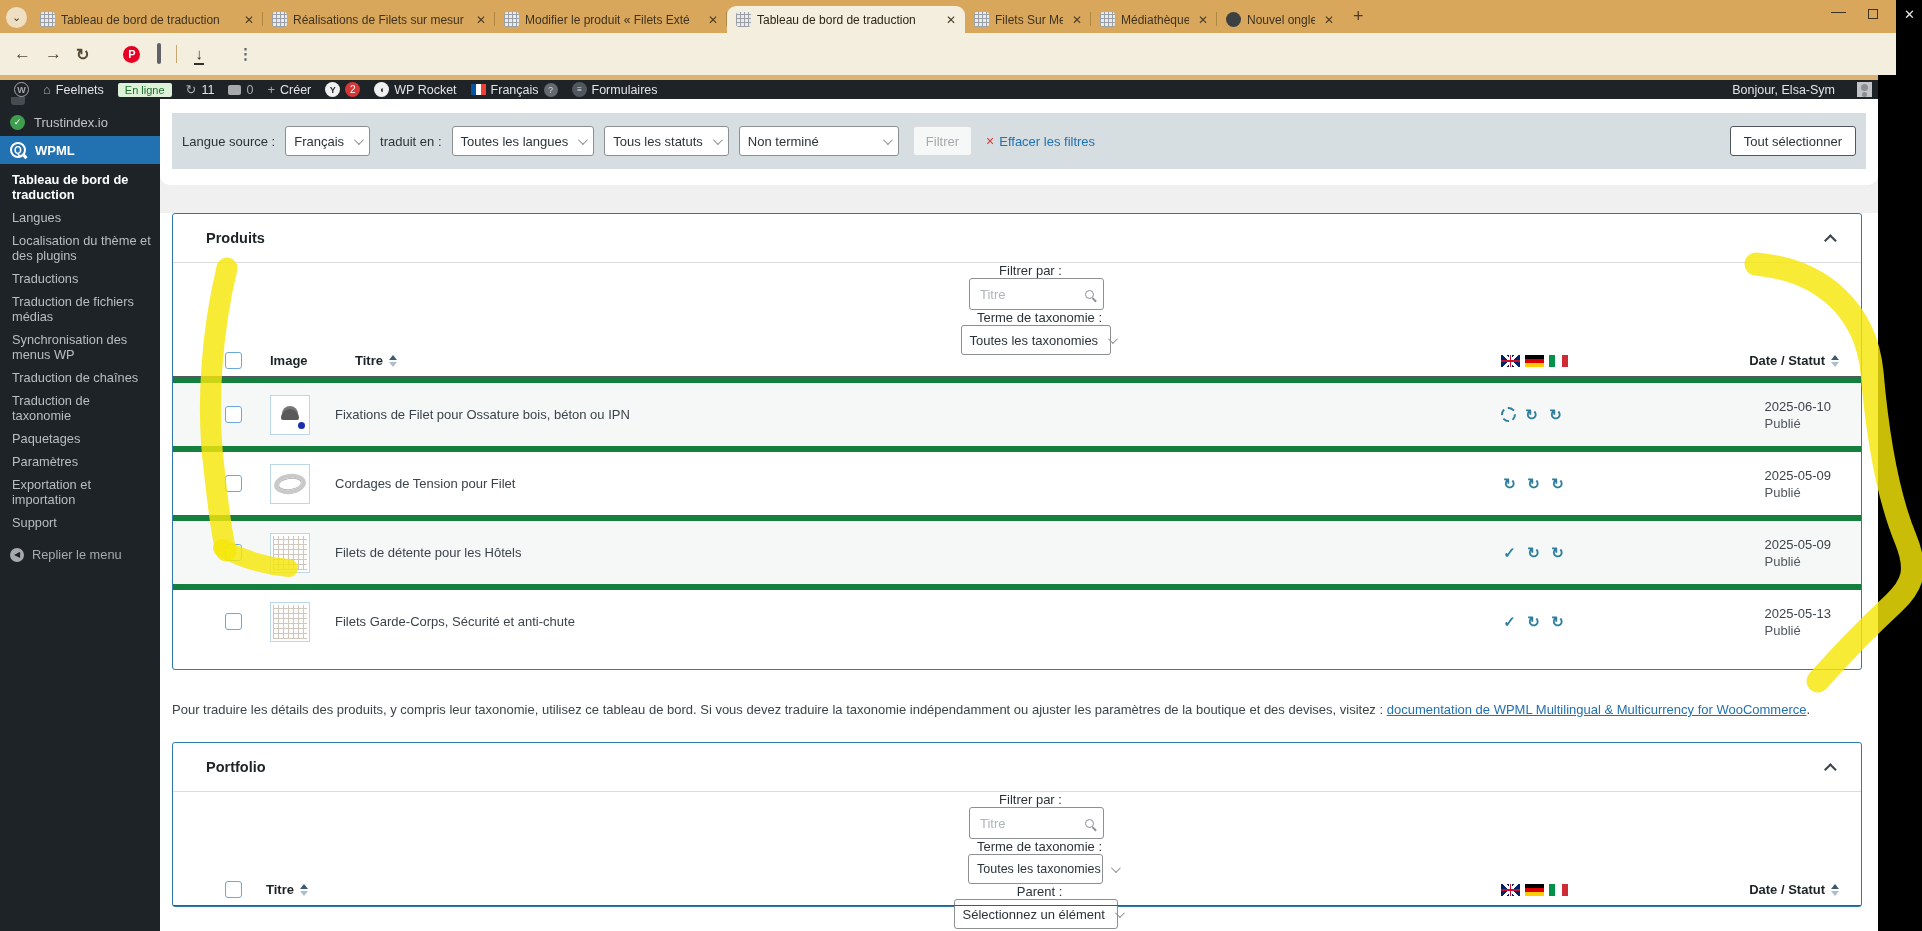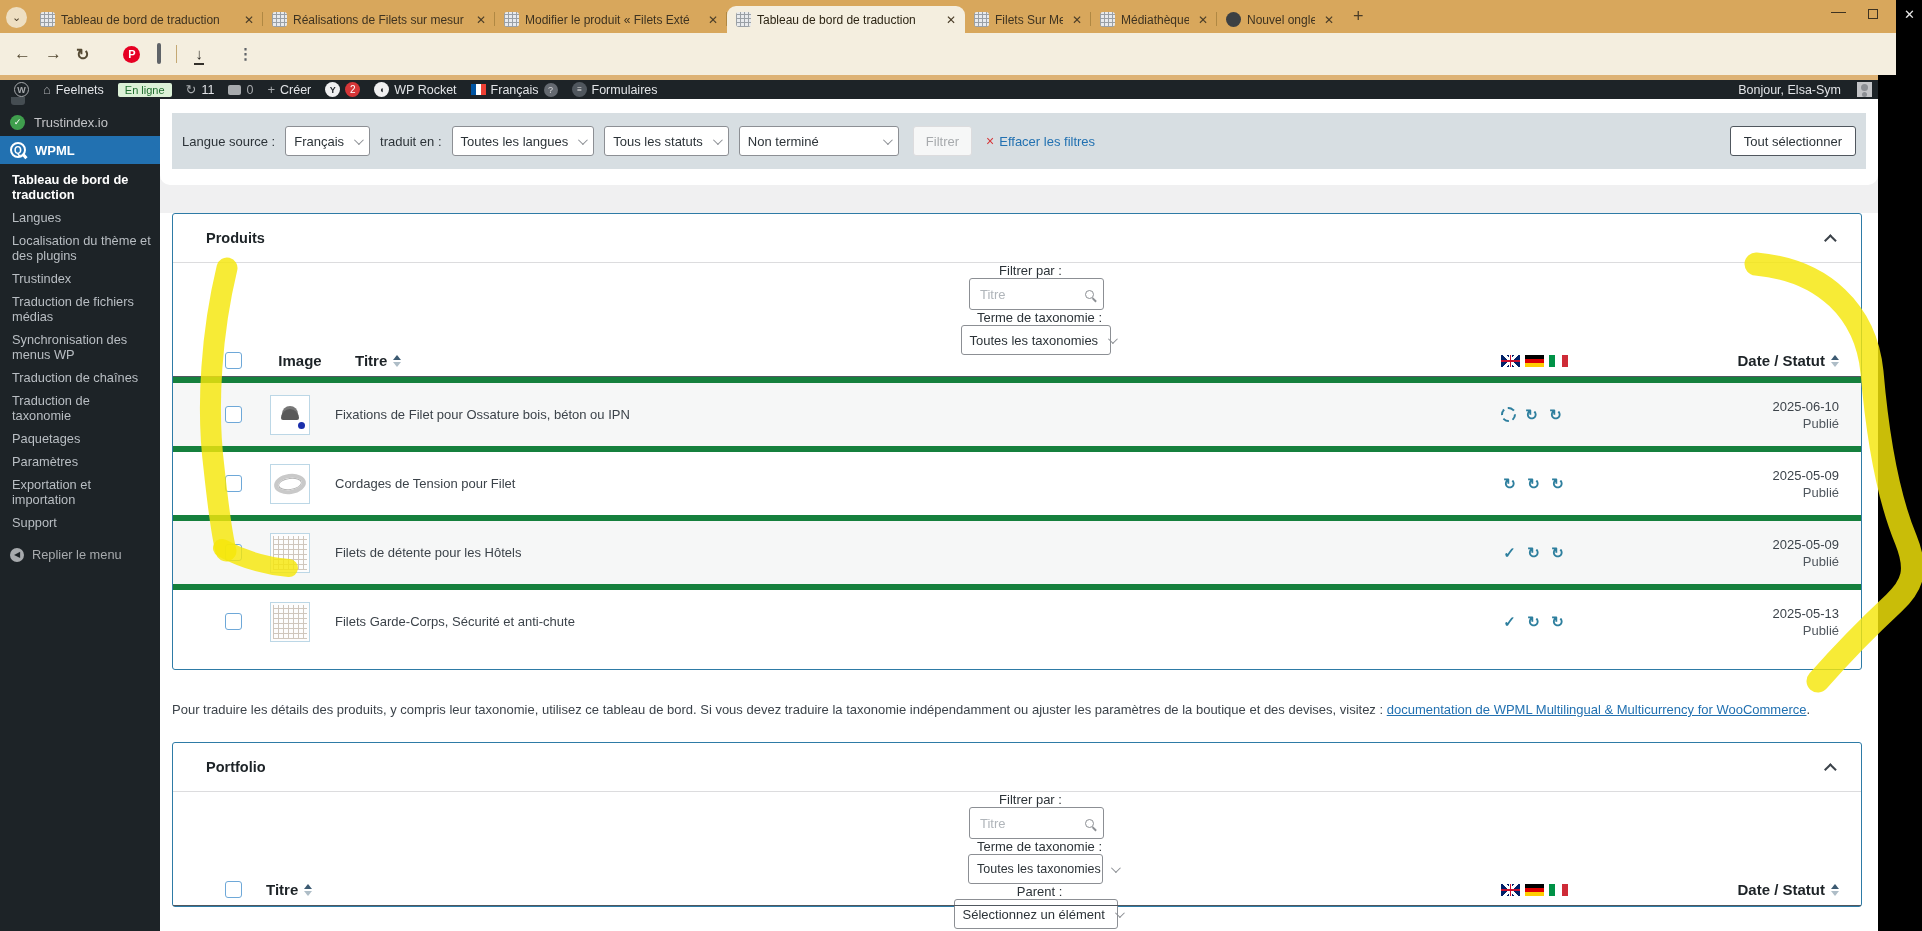--- a/index.html
+++ b/index.html
@@ -54,21 +54,21 @@
   .ab-ico { color:#a7aaad; font-size:13px; }
   .wp-logo { width:15px; height:15px; border:1.5px solid #a7aaad; border-radius:50%; color:#a7aaad; font-size:9px; font-weight:bold; display:flex; align-items:center; justify-content:center; }
   .badge-online { background:#dcf1d7; color:#1e6e2e; font-size:11px; padding:1px 7px; border-radius:2px; }
   .bubble { width:13px; height:10px; background:#a7aaad; border-radius:2px; position:relative; }
   .bubble::after { content:''; position:absolute; left:2px; bottom:-3px; border:3px solid transparent; border-top-color:#a7aaad; }
   .badge-red { width:15px; height:15px; border-radius:50%; background:#d63638; color:#fff; font-size:10px; display:flex; align-items:center; justify-content:center; }
   .circ-white { width:15px; height:15px; border-radius:50%; background:#f0f0f1; color:#23282d; font-size:9px; font-weight:bold; display:flex; align-items:center; justify-content:center; }
   .flag-fr { width:15px; height:11px; background:linear-gradient(90deg,#0055A4 33%,#fff 33% 66%,#EF4135 66%); }
   .badge-gray { width:14px; height:14px; border-radius:50%; background:#646970; color:#dcdcde; font-size:9px; display:flex; align-items:center; justify-content:center; }
   .circ-dark { width:15px; height:15px; border-radius:50%; background:#50575e; color:#e8e8e8; font-size:8px; display:flex; align-items:center; justify-content:center; letter-spacing:-1px; }
-  .ab-right { position:absolute; right:50px; top:0; height:19px; display:flex; align-items:center; gap:16px; }
+  .ab-right { position:absolute; right:50px; top:0; height:19px; display:flex; align-items:center; gap:22px; }
   .avatar-ab { width:15px; height:15px; background:#c3c4c7; position:relative; }
   .avatar-ab::after { content:''; position:absolute; left:4px; top:2px; width:7px; height:7px; border-radius:50%; background:#8c8f94; box-shadow:0 7px 0 -1px #8c8f94; }
 
   
   .sidebar { position:absolute; left:0; top:99px; width:160px; bottom:0; background:#1d2327; color:#c3c4c7; font-size:13px; }
   .sb-partial { position:absolute; left:11px; top:-2px; width:14px; height:8px; border-radius:0 0 3px 3px; background:#50575e; opacity:.8; }
   .sb-item { height:28px; display:flex; align-items:center; gap:9px; padding-left:10px; }
   .sb-item.trustindex { position:absolute; top:9px; left:0; right:0; }
   .ti-ico { width:15px; height:15px; border-radius:50%; background:#3f9e4d; color:#fff; font-size:9px; display:flex; align-items:center; justify-content:center; }
   .sb-item.wpml { position:absolute; top:37px; left:0; right:0; background:#2271b1; color:#fff; font-weight:bold; }
@@ -100,21 +100,21 @@
   .panel-title { font-size:14.5px; font-weight:bold; color:#1d2327; flex:1; }
   .chev-up { width:9px; height:9px; border-left:2px solid #3c434a; border-top:2px solid #3c434a; transform:rotate(45deg) translateY(3px); }
   .panel-filter { height:70px; display:flex; align-items:center; padding-left:27px; font-size:13px; color:#2c3338;flex-direction:column; }
   .txt-input { width:135px; height:32px; border:1px solid #8c8f94; border-radius:3px; margin-left:12px; padding:0 26px 0 10px; font-size:13px; color:#2c3338; font-family:"Liberation Sans",sans-serif; }
   .txt-input::placeholder { color:#b0b5ba; }
   .search-wrap { position:relative; display:flex; align-items:center; }
   .search-ico { position:absolute; right:10px; width:9px; height:9px; border:1.5px solid #8c8f94; border-radius:50%; }
   .search-ico::after { content:''; position:absolute; right:-4px; bottom:-3px; width:5px; height:1.5px; background:#8c8f94; transform:rotate(45deg); }
   .pf-gap { margin-left:18px; }
 
-  .thead { height:32px; margin-top:12px; display:flex; align-items:center; position:relative; border-bottom:1px solid #50575e; font-size:15px; font-weight:bold; color:#1d2327;text-align:center; }
+  .thead { height:32px; margin-top:12px; display:flex; align-items:center; position:relative; border-bottom:1px solid #50575e; font-size:13px; font-weight:bold; color:#1d2327; }
   .checkbox { width:17px; height:17px; border:1px solid #6ea8d8; border-radius:3px; background:#fff; flex:none; margin-left:52px; }
   .th-image { margin-left:28px; width:60px; }
   .th-title { margin-left:25px; display:flex; align-items:center; gap:6px; }
   .th-title-pf { margin-left:24px; display:flex; align-items:center; gap:6px; }
   .sort { display:inline-flex; flex-direction:column; gap:2px; }
   .sort i { width:0; height:0; border-left:4px solid transparent; border-right:4px solid transparent; }
   .sort .up { border-bottom:5px solid #3c5a72; }
   .sort .dn { border-top:5px solid #aebdc7; }
   .flags { position:absolute; left:1328px; display:flex; gap:5px; }
   .flag { width:19px; height:12px; flex:none; }
@@ -138,21 +138,21 @@
   .th-net { background:
       repeating-linear-gradient(0deg,#cfc6bc 0 1px,transparent 1px 5px),
       repeating-linear-gradient(90deg,#cfc6bc 0 1px,transparent 1px 5px), #fdfdfd; background-size:34px 34px; background-position:2px 2px; background-repeat:no-repeat; }
   .th-fix::before { content:''; width:18px; height:11px; background:#5a5a5a; border-radius:9px 9px 2px 2px; box-shadow:0 -4px 0 -1px #777; }
   .th-fix::after { content:''; position:absolute; right:4px; bottom:5px; width:7px; height:7px; border-radius:50%; background:#1b2fab; }
   .th-rope::before { content:''; width:24px; height:12px; border:4px solid #c9c9c9; border-radius:50%; transform:rotate(-8deg); box-shadow:inset 0 0 0 1px #b5b5b5; }
   .row-title { margin-left:25px; color:#3c434a; }
   .statuses { position:absolute; left:1328px; display:flex; gap:7px; align-items:center; }
   .st { width:17px; height:17px; display:flex; align-items:center; justify-content:center; color:#2e7f9e; font-size:15px; font-weight:bold; }
   .st-progress { border:2px dashed #2e7f9e; border-radius:50%; width:15px; height:15px; }
-  .datecell { position:absolute; right:22px; text-align:right; line-height:17px; }
+  .datecell { position:absolute; right:30px; text-align:left; line-height:17px; }
   .datecell .d { color:#3c434a; }
   .datecell .s { color:#50575e; }
 
   .note { margin:30px 16px 0 12px; font-size:13px; line-height:19px; color:#3c434a; }
   .note a { color:#2271b1; }
   .portfolio-panel { margin-top:23px; }
 
   .black-strip { position:absolute; left:1878px; top:75px; right:0; bottom:0; background:#000; }
   .marker-svg { position:absolute; left:0; top:0; z-index:50; pointer-events:none; }
 </style>
@@ -280,21 +280,21 @@
     </div>
     <div class="sb-item wpml">
       <span class="wpml-ico">Q</span>
       <span>WPML</span>
       <span class="wpml-arrow"></span>
     </div>
     <ul class="submenu">
       <li class="current">Tableau de bord de traduction</li>
       <li>Langues</li>
       <li>Localisation du thème et des plugins</li>
-      <li>Trustindex</li>
+      <li>Traductions</li>
       <li>Traduction de fichiers médias</li>
       <li>Synchronisation des menus WP</li>
       <li>Traduction de chaînes</li>
       <li>Traduction de taxonomie</li>
       <li>Paquetages</li>
       <li>Paramètres</li>
       <li>Exportation et importation</li>
       <li>Support</li>
     </ul>
     <div class="collapse">

